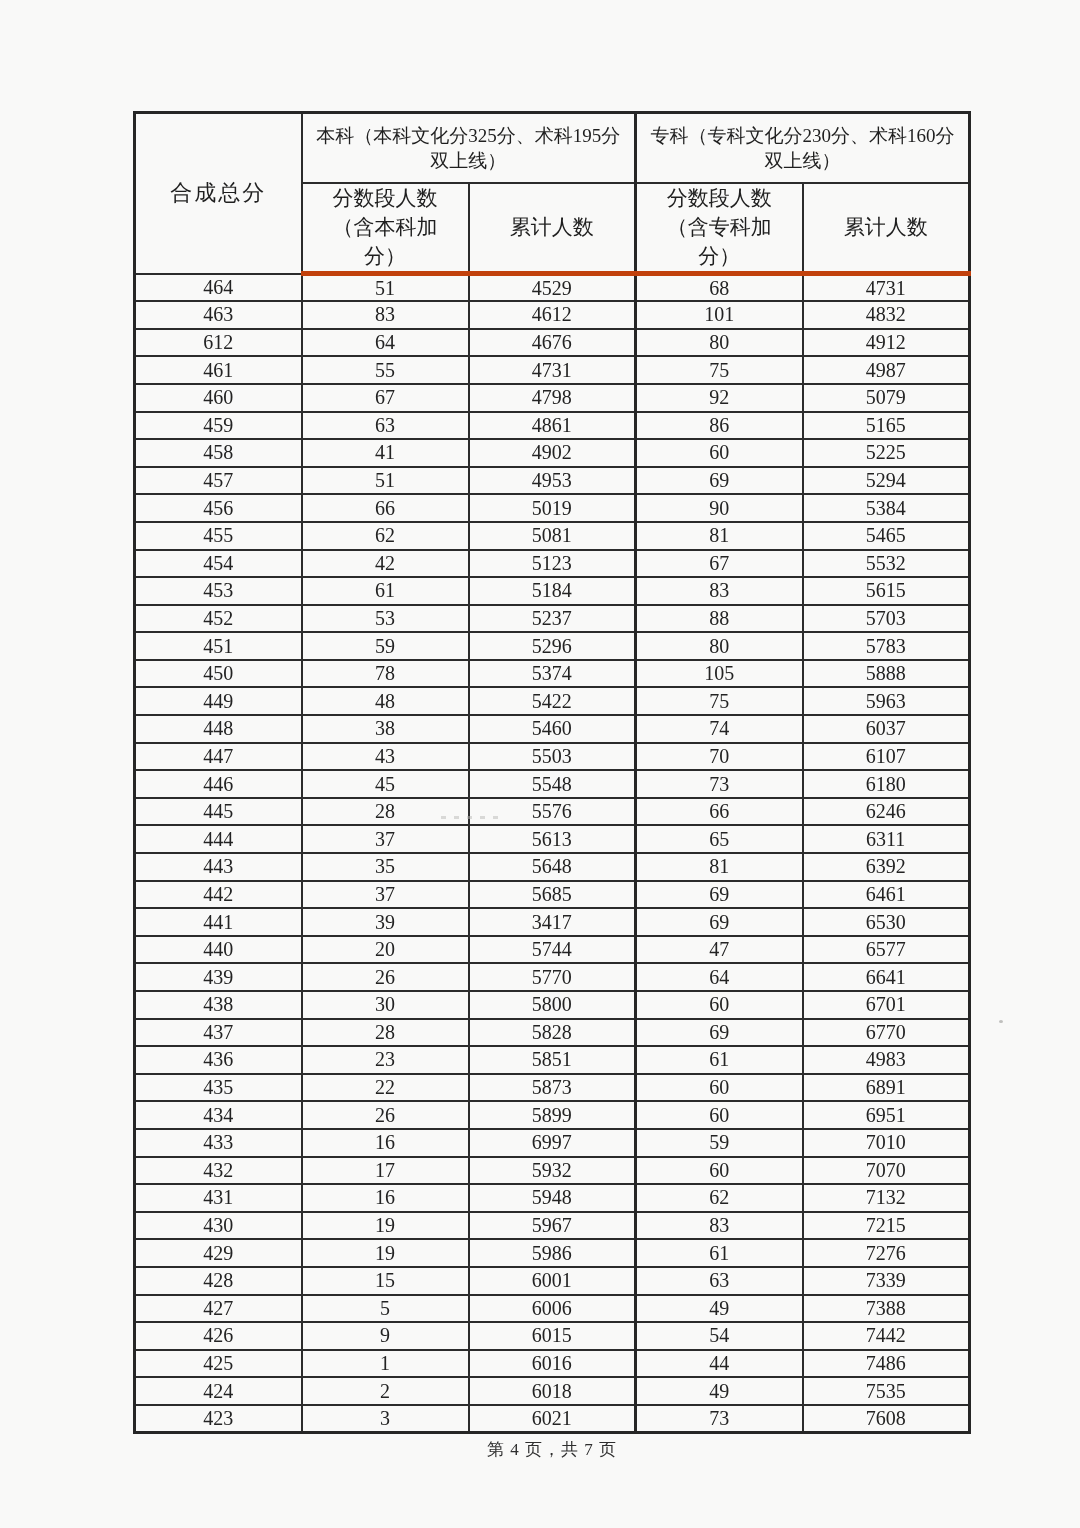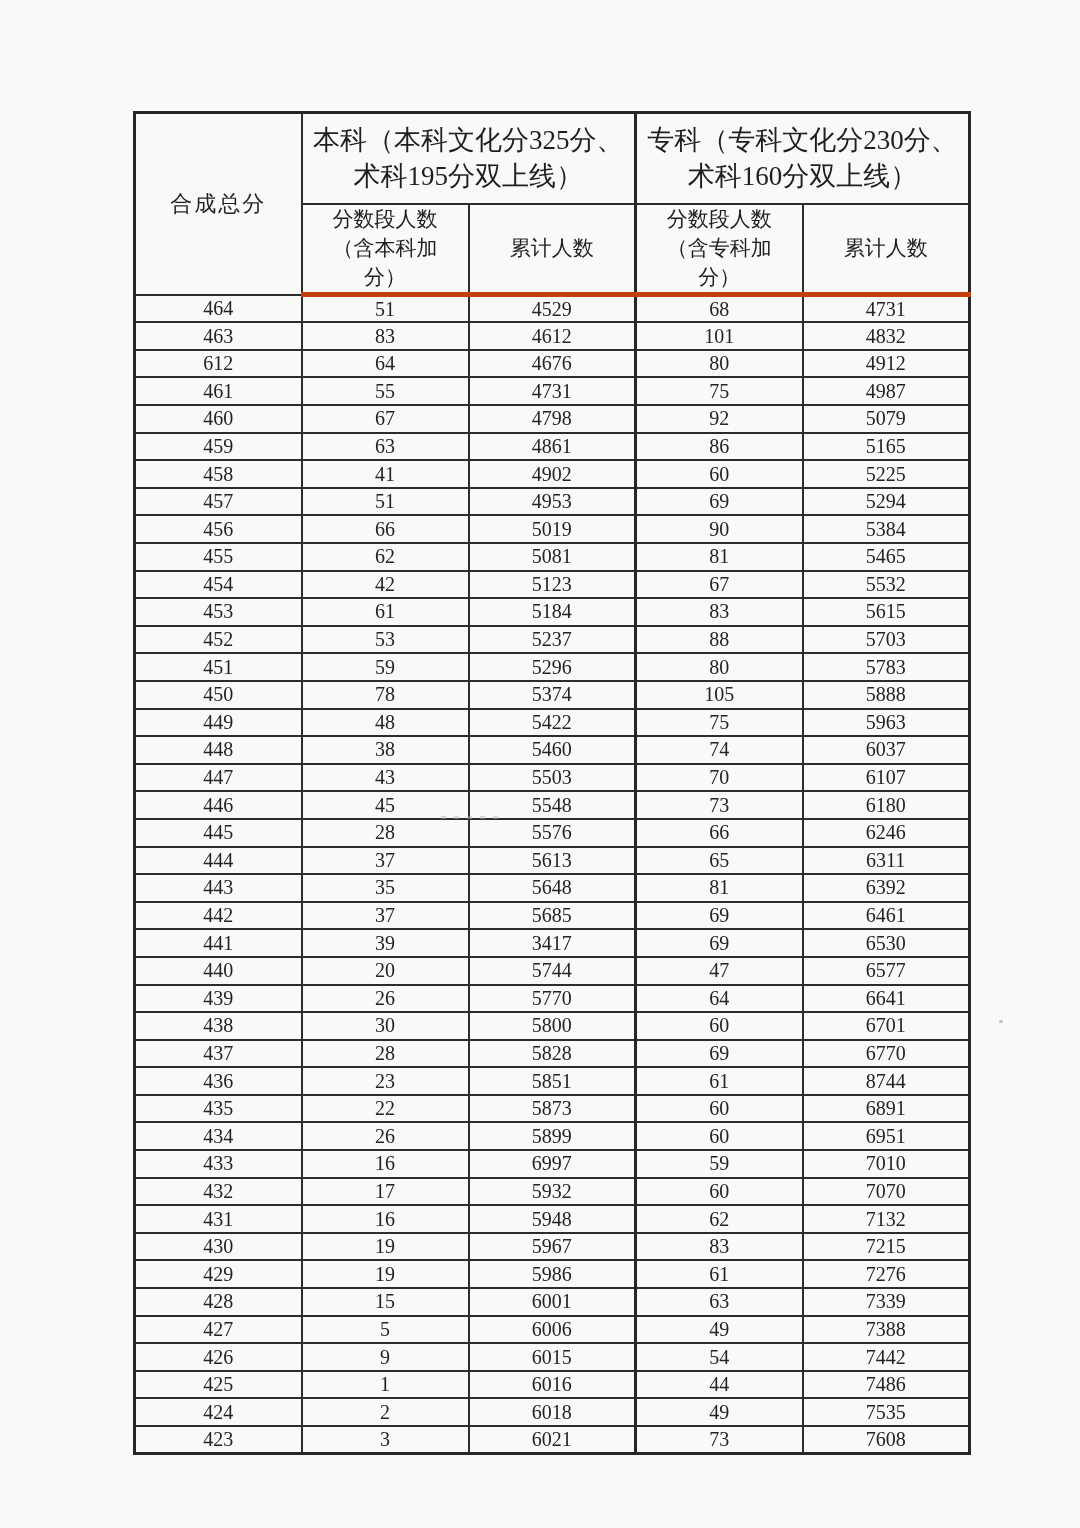--- a/index.html
+++ b/index.html
@@ -35,21 +35,21 @@
     text-align: center;
     vertical-align: middle;
     padding: 0;
     font-weight: normal;
     overflow: hidden;
   }
   tr.group-row {
     height: 58px;
   }
   tr.group-row th.group-title {
-    font-size: 27px;
+    font-size: 19px;
     line-height: 1.32;
     padding: 9px 6px;
   }
   tr.sub-row {
     height: 74px;
   }
   tr.sub-row th {
     font-size: 21px;
     line-height: 1.38;
   }
@@ -327,21 +327,21 @@
       <td>28</td>
       <td>5828</td>
       <td class="gdiv">69</td>
       <td>6770</td>
     </tr>
         <tr>
       <td>436</td>
       <td>23</td>
       <td>5851</td>
       <td class="gdiv">61</td>
-      <td>8744</td>
+      <td>4983</td>
     </tr>
         <tr>
       <td>435</td>
       <td>22</td>
       <td>5873</td>
       <td class="gdiv">60</td>
       <td>6891</td>
     </tr>
         <tr>
       <td>434</td>
@@ -423,17 +423,18 @@
         <tr>
       <td>423</td>
       <td>3</td>
       <td>6021</td>
       <td class="gdiv">73</td>
       <td>7608</td>
     </tr>
       </tbody>
   </table>
 
+  <div class="page-footer">第 4 页，共 7 页</div>
 
   <div class="artifact-dash"></div>
   <div class="artifact-dot"></div>
 
 </div>
 
 </body></html>

